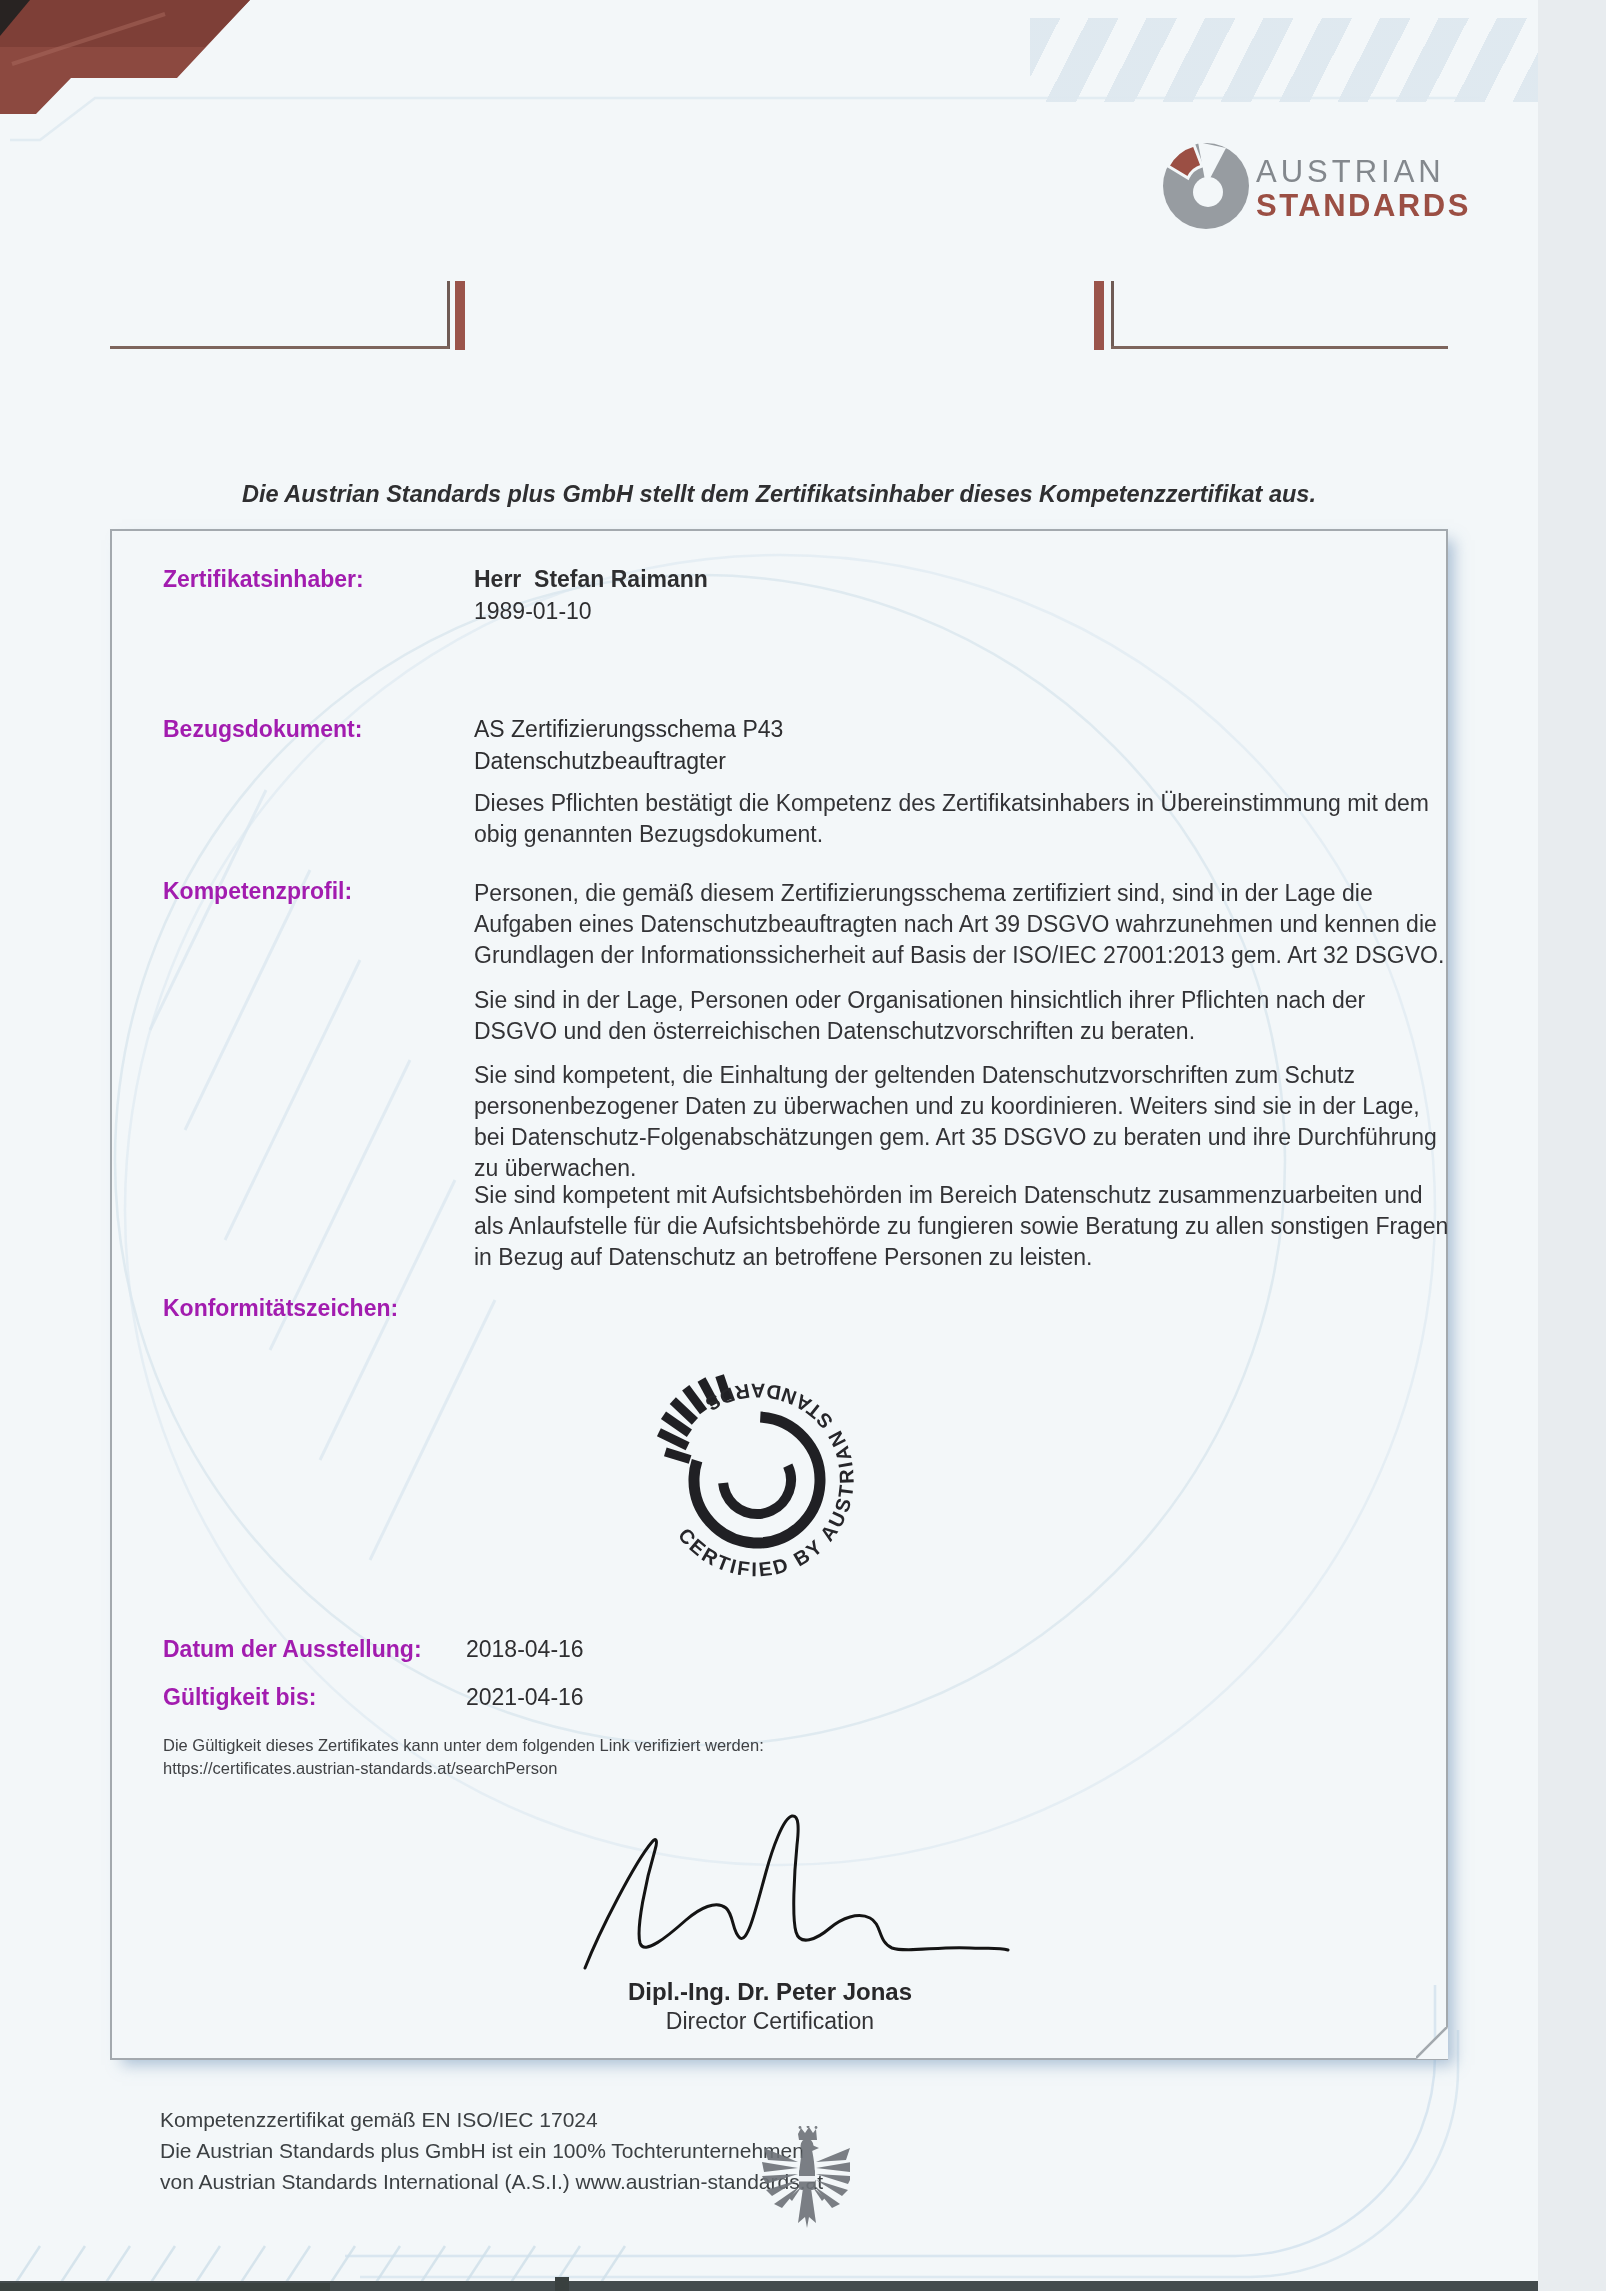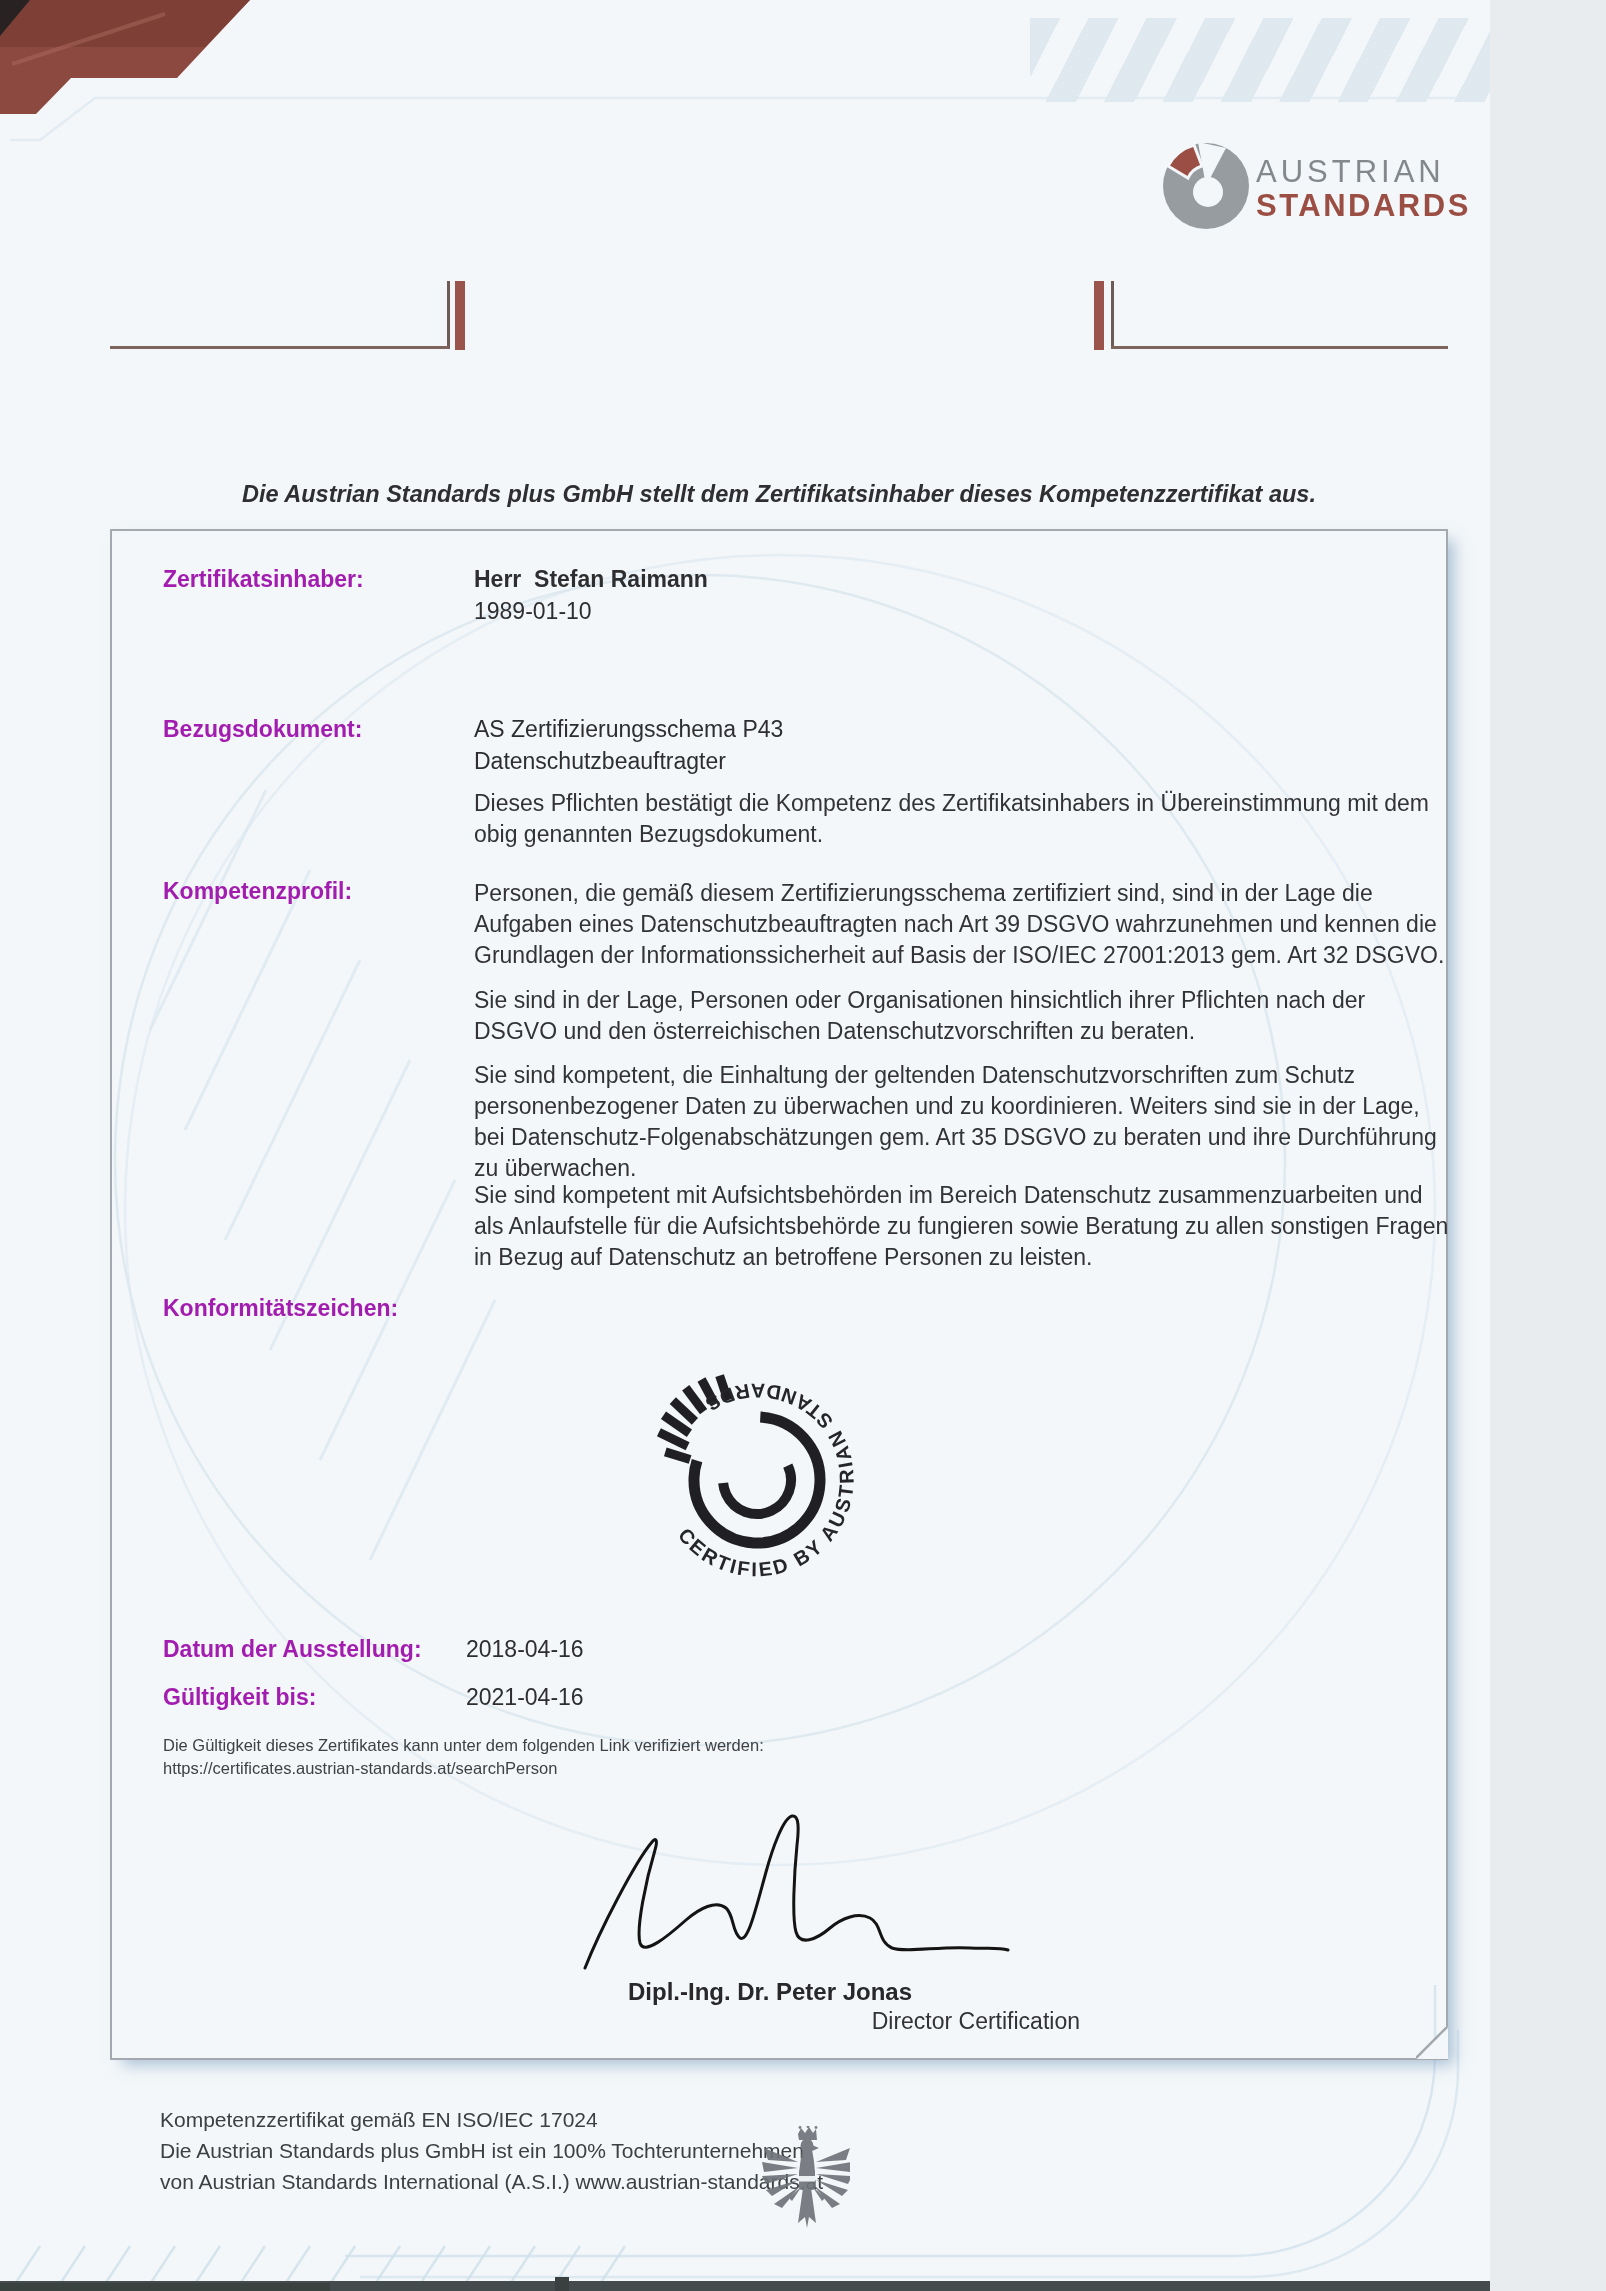--- a/index.html
+++ b/index.html
@@ -1,17 +1,17 @@
 <!DOCTYPE html>
 <html><head>
 <meta charset="utf-8">
 <style>
   html,body{margin:0;padding:0;background:#e8ecef;}
   #page{position:relative;width:1490px;height:2291px;background:#f3f7f9;overflow:hidden;
-        font-family:"Liberation Sans", sans-serif;color:#2e2e30;}
+        font-family:"Liberation Sans", sans-serif;color:#2e2e30;padding-left:48px;}
   .abs{position:absolute;}
   .lbl{font-weight:bold;font-size:23px;color:#a21caf;}
   .val{font-size:23px;color:#2e2e30;}
   .para{font-size:23px;line-height:31px;color:#333336;width:975px;}
   .prewrap{white-space:pre-wrap;}
   .center{text-align:center;}
   .smallnote{font-size:16.5px;line-height:23px;color:#3f4144;}
   .footerline{font-size:21px;color:#3c4043;}
   #title-text{font-size:93px;font-weight:bold;color:#9b5148;letter-spacing:1px;
       transform:scaleX(.76);transform-origin:center;white-space:nowrap;line-height:92px;}
@@ -147,21 +147,21 @@
   <div class="abs smallnote" style="left:163px;top:1757px;">https://certificates.austrian-standards.at/searchPerson</div>
 
   <svg class="abs" style="left:540px;top:1800px;" width="500" height="190" viewBox="0 0 500 190">
     <path d="M 45,168 C 60,130 95,62 112,42 C 116,37 118,40 115,50 C 106,80 96,128 100,143
              C 104,156 128,136 146,120 C 160,108 176,100 186,108 C 194,115 192,132 200,138
              C 208,143 216,108 226,72 C 232,50 243,18 252,16 C 259,15 259,28 257,45
              C 254,75 252,118 256,132 C 260,146 276,140 290,128 C 302,118 318,112 330,118
              C 342,124 338,142 352,148 C 366,153 400,146 430,148 C 445,149 458,147 468,150" fill="none" stroke="#141414" stroke-width="3" stroke-linecap="round"></path>
   </svg>
   <div class="abs center" style="left:460px;top:1978px;width:620px;font-size:24px;font-weight:bold;color:#28282a;">Dipl.-Ing. Dr. Peter Jonas</div>
-  <div class="abs center" style="left:460px;top:2008px;width:620px;font-size:23px;color:#333336;text-align:right;">Director Certification</div>
+  <div class="abs center" style="left:460px;top:2008px;width:620px;font-size:23px;color:#333336;">Director Certification</div>
 
   <div class="abs footerline" style="left:160px;top:2108px;">Kompetenzzertifikat gemäß EN ISO/IEC 17024</div>
   <div class="abs footerline" style="left:160px;top:2139px;">Die Austrian Standards plus GmbH ist ein 100% Tochterunternehmen</div>
   <div class="abs footerline" style="left:160px;top:2170px;">von Austrian Standards International (A.S.I.) www.austrian-standards.at</div>
 
   <svg class="abs" style="left:760px;top:2126px;" width="90" height="135" viewBox="0 0 90 135">
     <g fill="#6d7278" opacity=".9">
       <path d="M38,8 L41,2 L45,7 L49,1 L53,7 L56,3 L57,14 L39,14 Z"></path>
       <circle cx="40" cy="1.5" r="1.4"></circle>
         <circle cx="48" cy="0.8" r="1.4"></circle>

